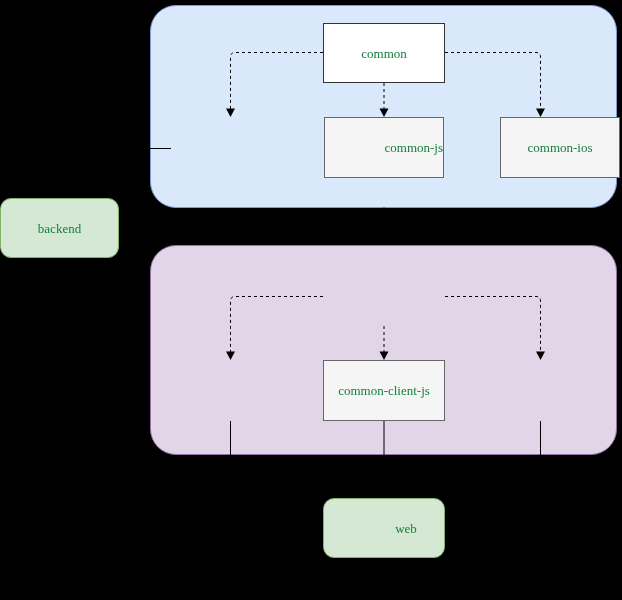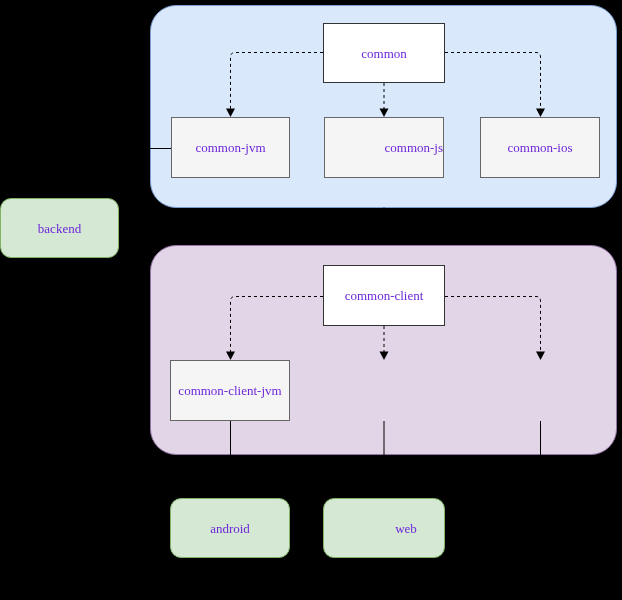--- a/index.html
+++ b/index.html
@@ -46,21 +46,21 @@
   }
   .node {
     position: absolute;
     display: flex;
     align-items: center;
     justify-content: center;
     text-align: center;
     border: 1px solid;
     box-sizing: border-box;
     font-size: 13px;
-    color: #6d28d9;
+    color: #15803d;
     line-height: 1;
   }
   .node.white { background: #ffffff; border-color: #333333; }
   .node.gray  { background: #f5f5f5; border-color: #666666; }
   .node.green { background: #d5e8d4; border-color: #82b366; border-radius: 11px; }
 </style>
 </head>
 <body>
 
 <div class="stage">
@@ -100,48 +100,39 @@
     <path class="edge-solid" d="M 59.5 258 L 59.5 262"></path>
     <path class="edge-solid" d="M 230.5 558 L 230.5 562"></path>
     <path class="edge-solid" d="M 384 558 L 384 562"></path>
     <path class="edge-solid" d="M 540.5 558 L 540.5 562"></path>
   </svg>
 
   <div class="node white" style="left:323px; top:23px; width:122px; height:60px;">
     <span>common</span>
   </div>
 
-  <div class="node gray" style="left:171px; top:117px; width:119px; height:61px;">
-    <span>common-jvm</span>
-  </div>
 
   <div class="node gray" style="left:324px; top:117px; width:120px; height:61px;justify-content:flex-end;">
     <span>common-js</span>
   </div>
 
-  <div class="node gray" style="left:480px; top:117px; width:120px; height:61px;">
+  <div class="node gray" style="left:500px; top:117px; width:120px; height:61px;">
     <span>common-ios</span>
   </div>
 
   <div class="node green" style="left:0px; top:198px; width:119px; height:60px;">
     <span>backend</span>
   </div>
 
-  <div class="node white" style="left:323px; top:265px; width:122px; height:61px;">
-    <span>common-client</span>
-  </div>
 
-  <div class="node gray" style="left:170px; top:360px; width:120px; height:61px;">
-    <span>common-client-jvm</span>
+
+  <div class="node gray" style="left:323px; top:360px; width:122px; height:61px;">
+    <span>common-client-js</span>
   </div>
 
 
-
-  <div class="node green" style="left:170px; top:498px; width:120px; height:60px;">
-    <span>android</span>
-  </div>
 
   <div class="node green" style="left:323px; top:498px; width:122px; height:60px;padding-left:44px;">
     <span>web</span>
   </div>
 
 
 </div>
 
 </body></html>

